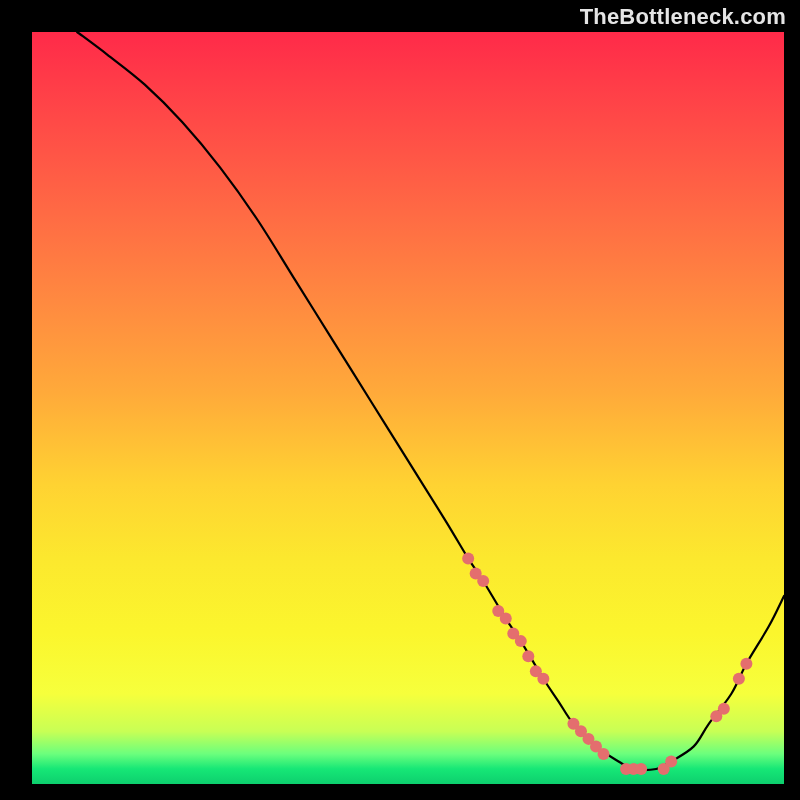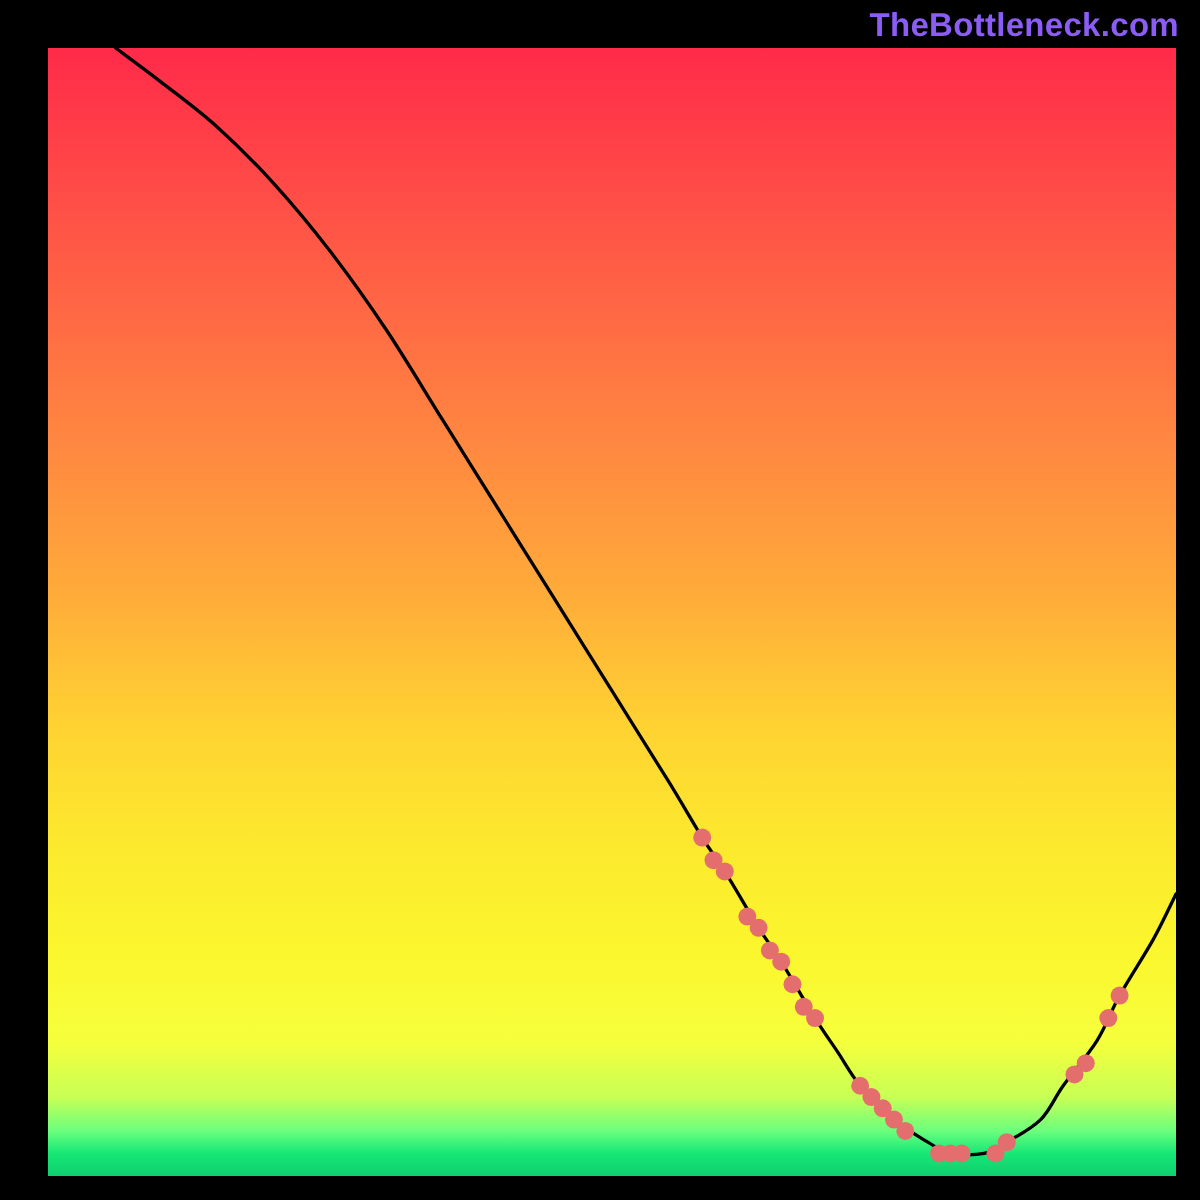--- a/index.html
+++ b/index.html
@@ -13,21 +13,21 @@
   }
   .container {
     position: relative;
     width: 800px;
     height: 800px;
   }
   .watermark {
     position: absolute;
     top: 4px;
     right: 14px;
-    color: #8b5cf6;
+    color: #e5e5e5;
     font-size: 22px;
     font-weight: bold;
     letter-spacing: 0.2px;
     z-index: 10;
   }
   .plot-area {
     position: absolute;
     left: 32px;
     top: 32px;
     width: 752px;

